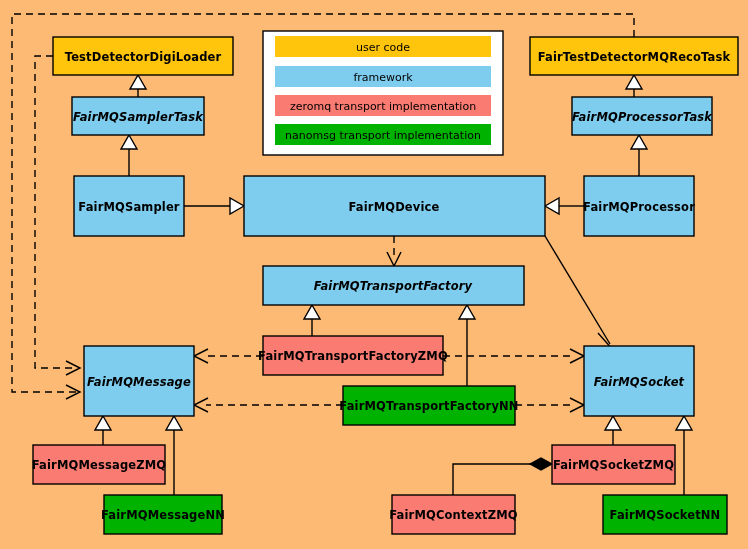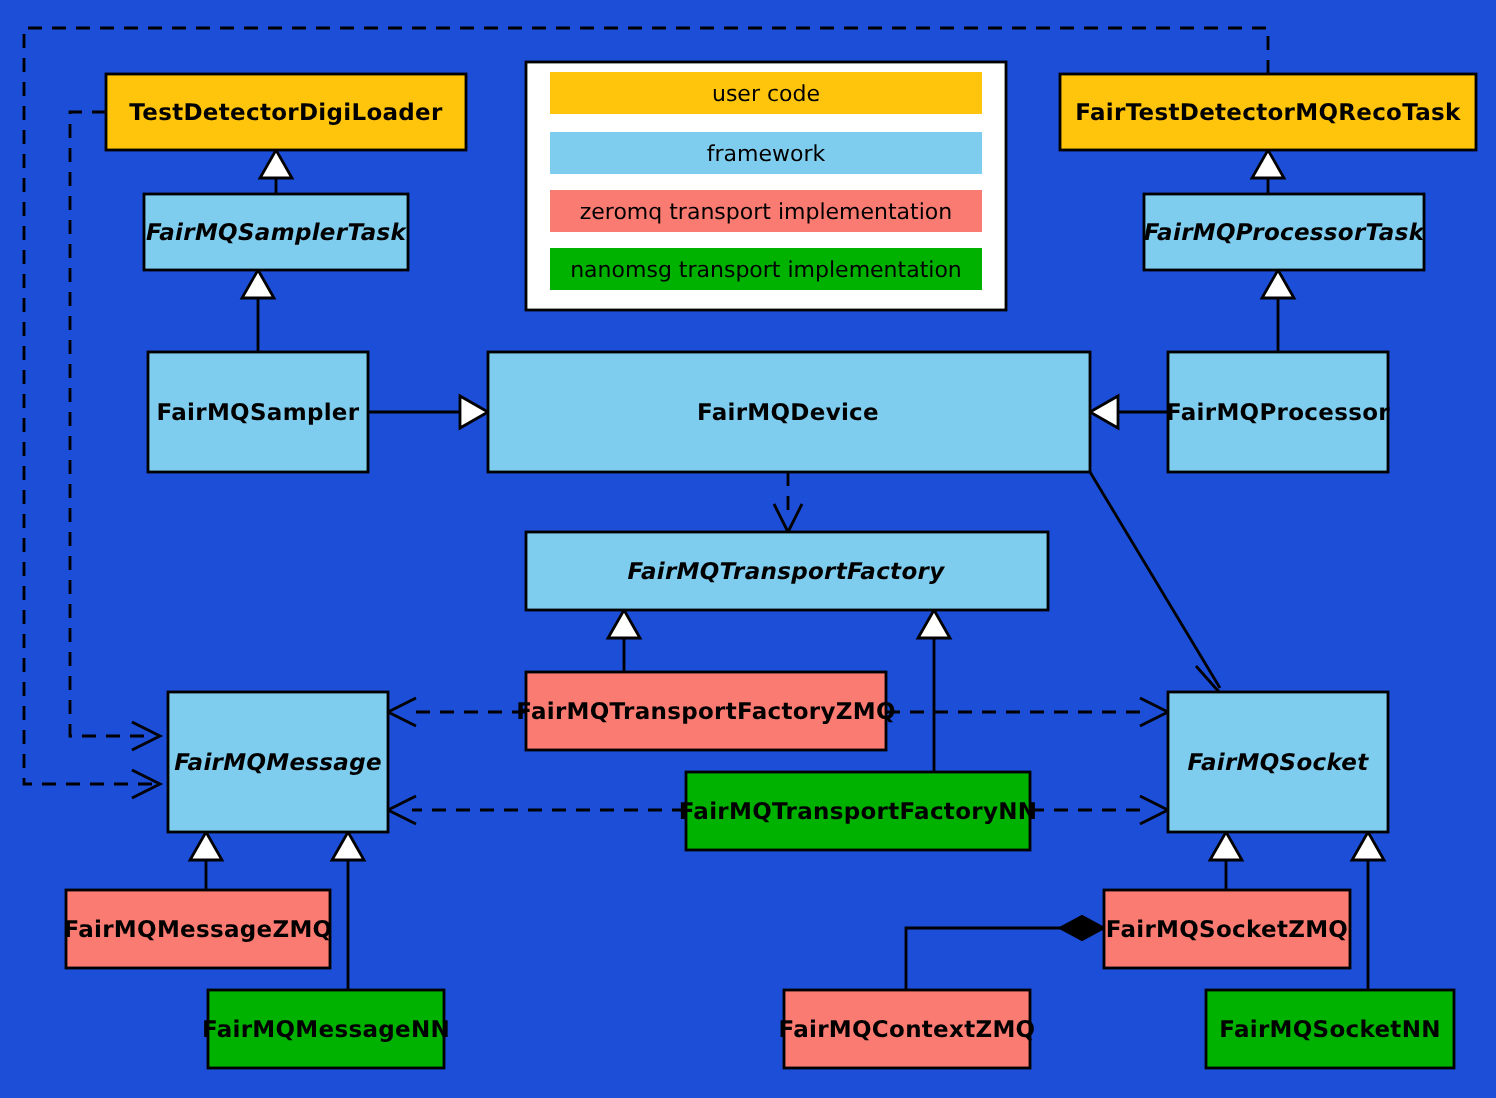--- a/index.html
+++ b/index.html
@@ -8,21 +8,21 @@
     padding: 0;
     background: #ffffff;
   }
   body {
     font-family: "DejaVu Sans", sans-serif;
   }
   #diagram-root {
     position: relative;
     width: 748px;
     height: 549px;
-    background: #1d4ed8;
+    background: #fdba74;
     overflow: hidden;
   }
   svg#diagram-svg {
     position: absolute;
     top: 0;
     left: 0;
     width: 748px;
     height: 549px;
   }
   .node-rect {

